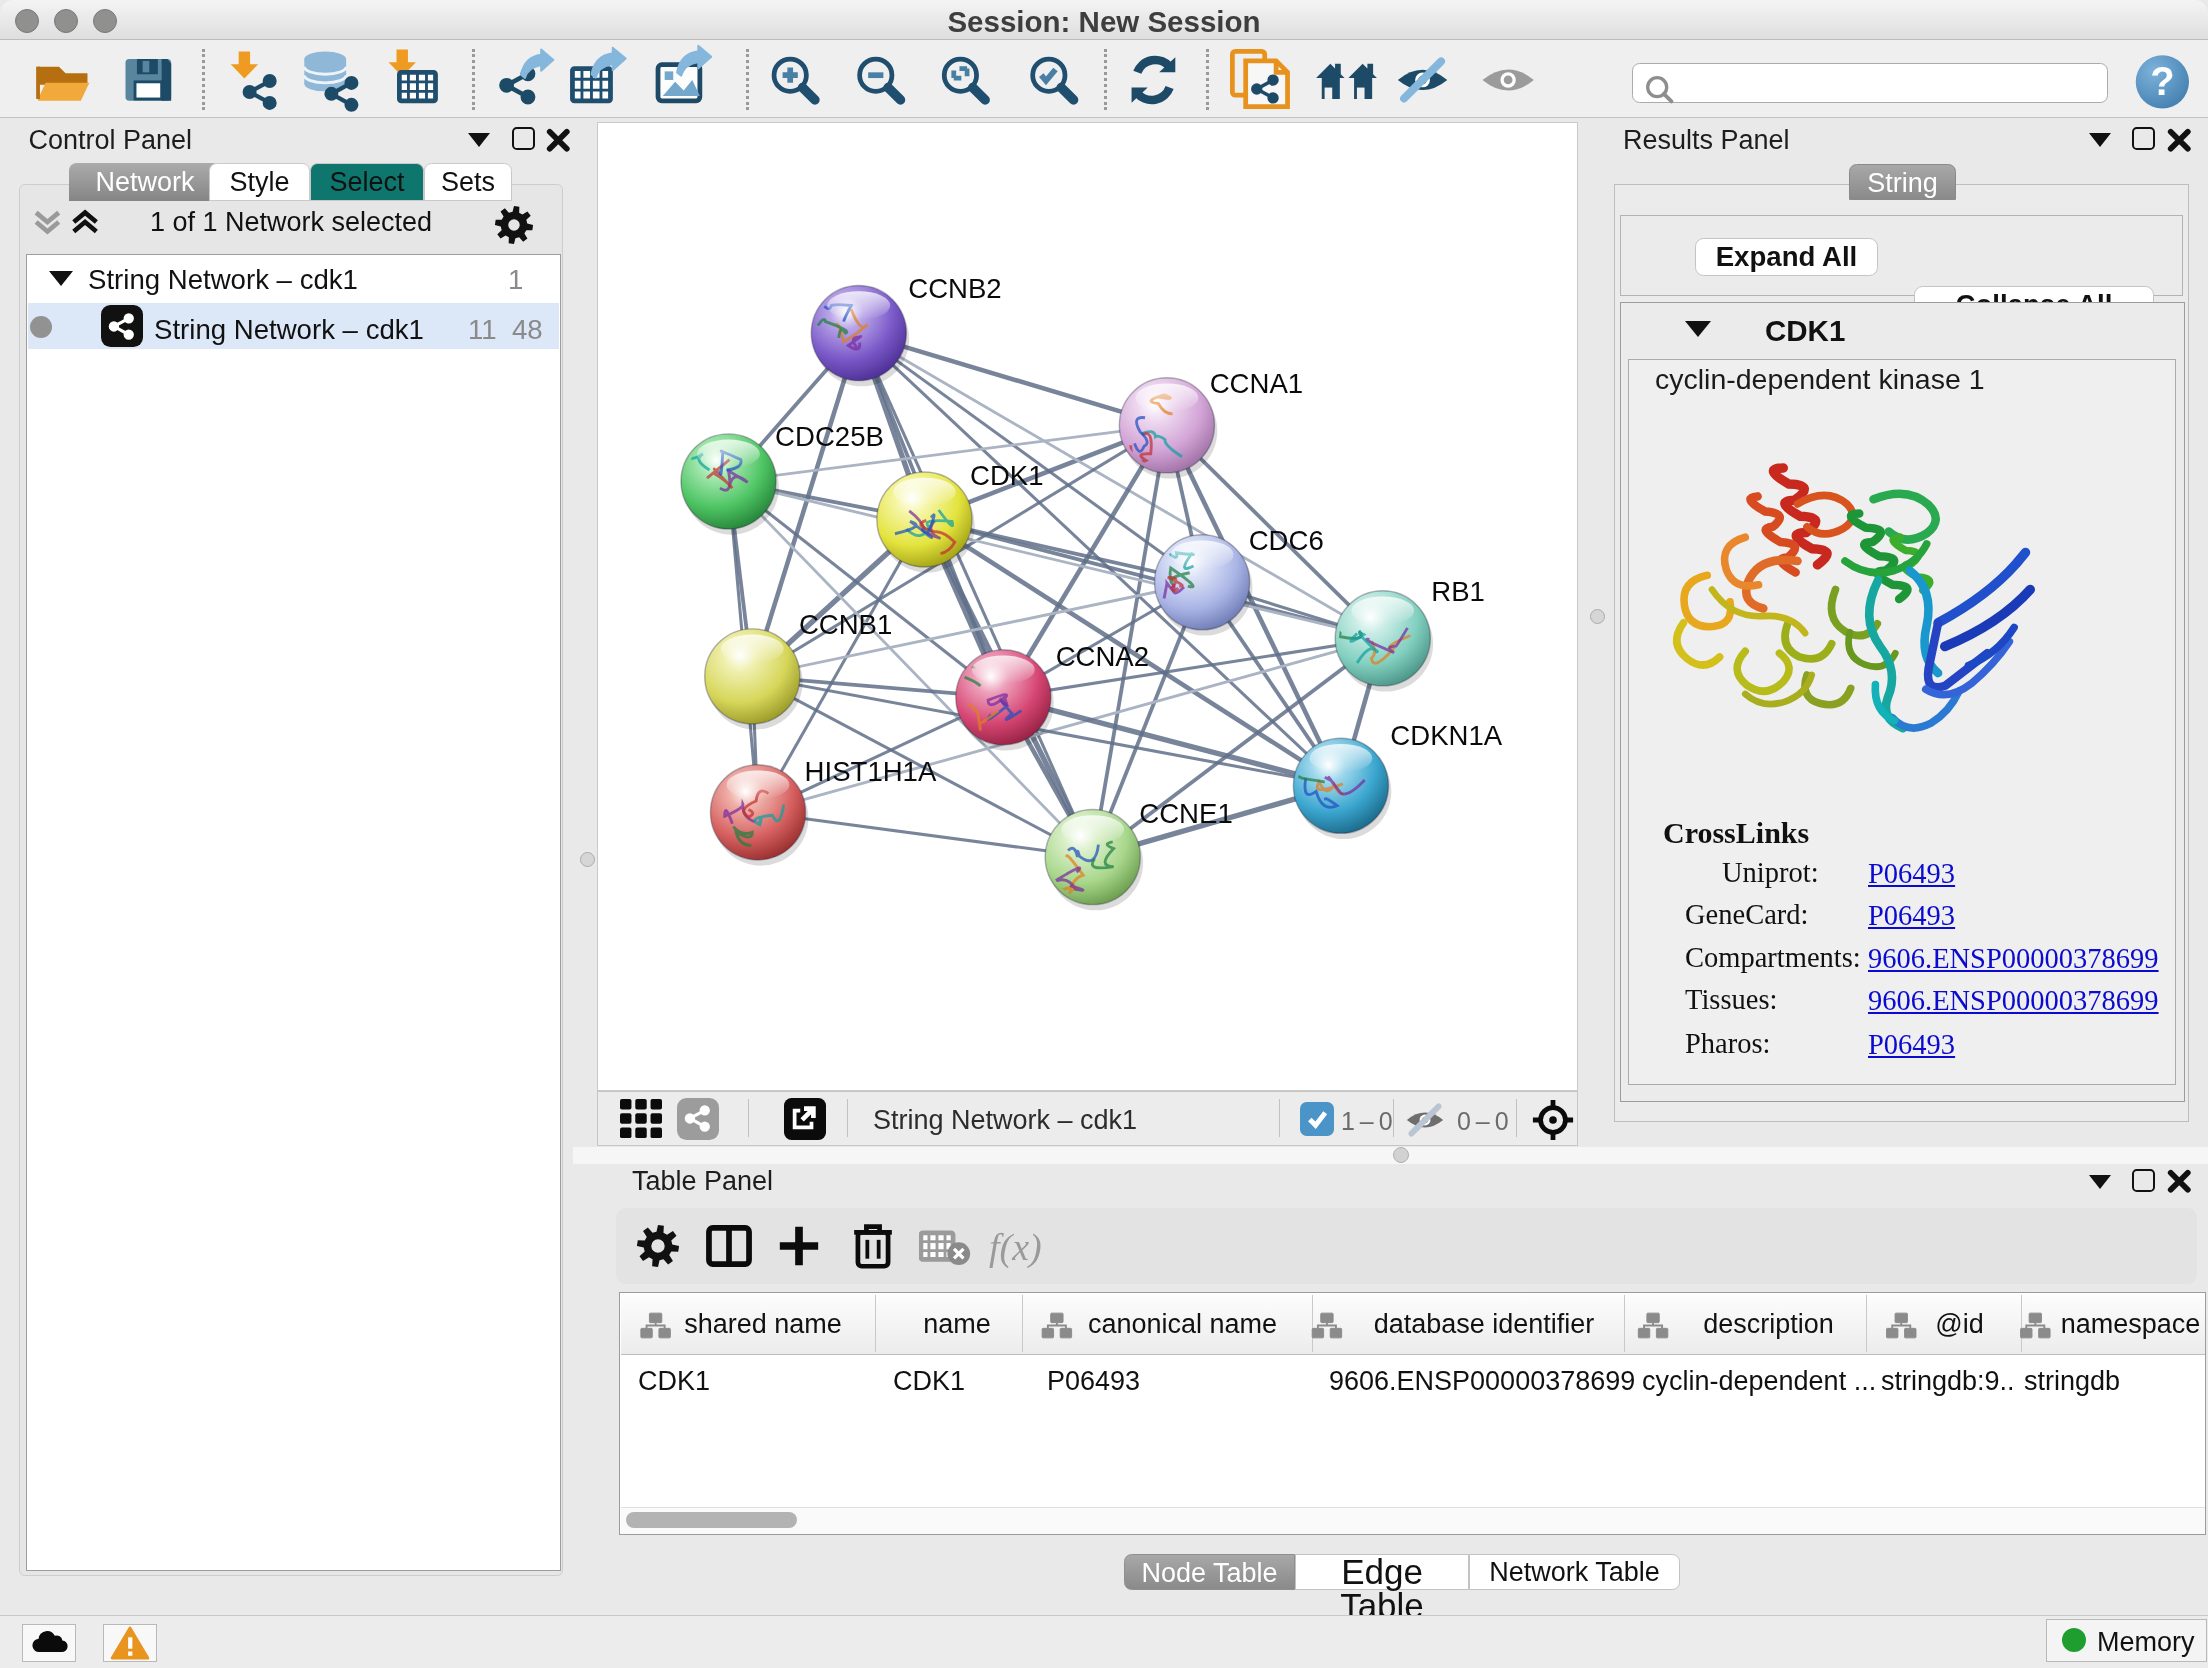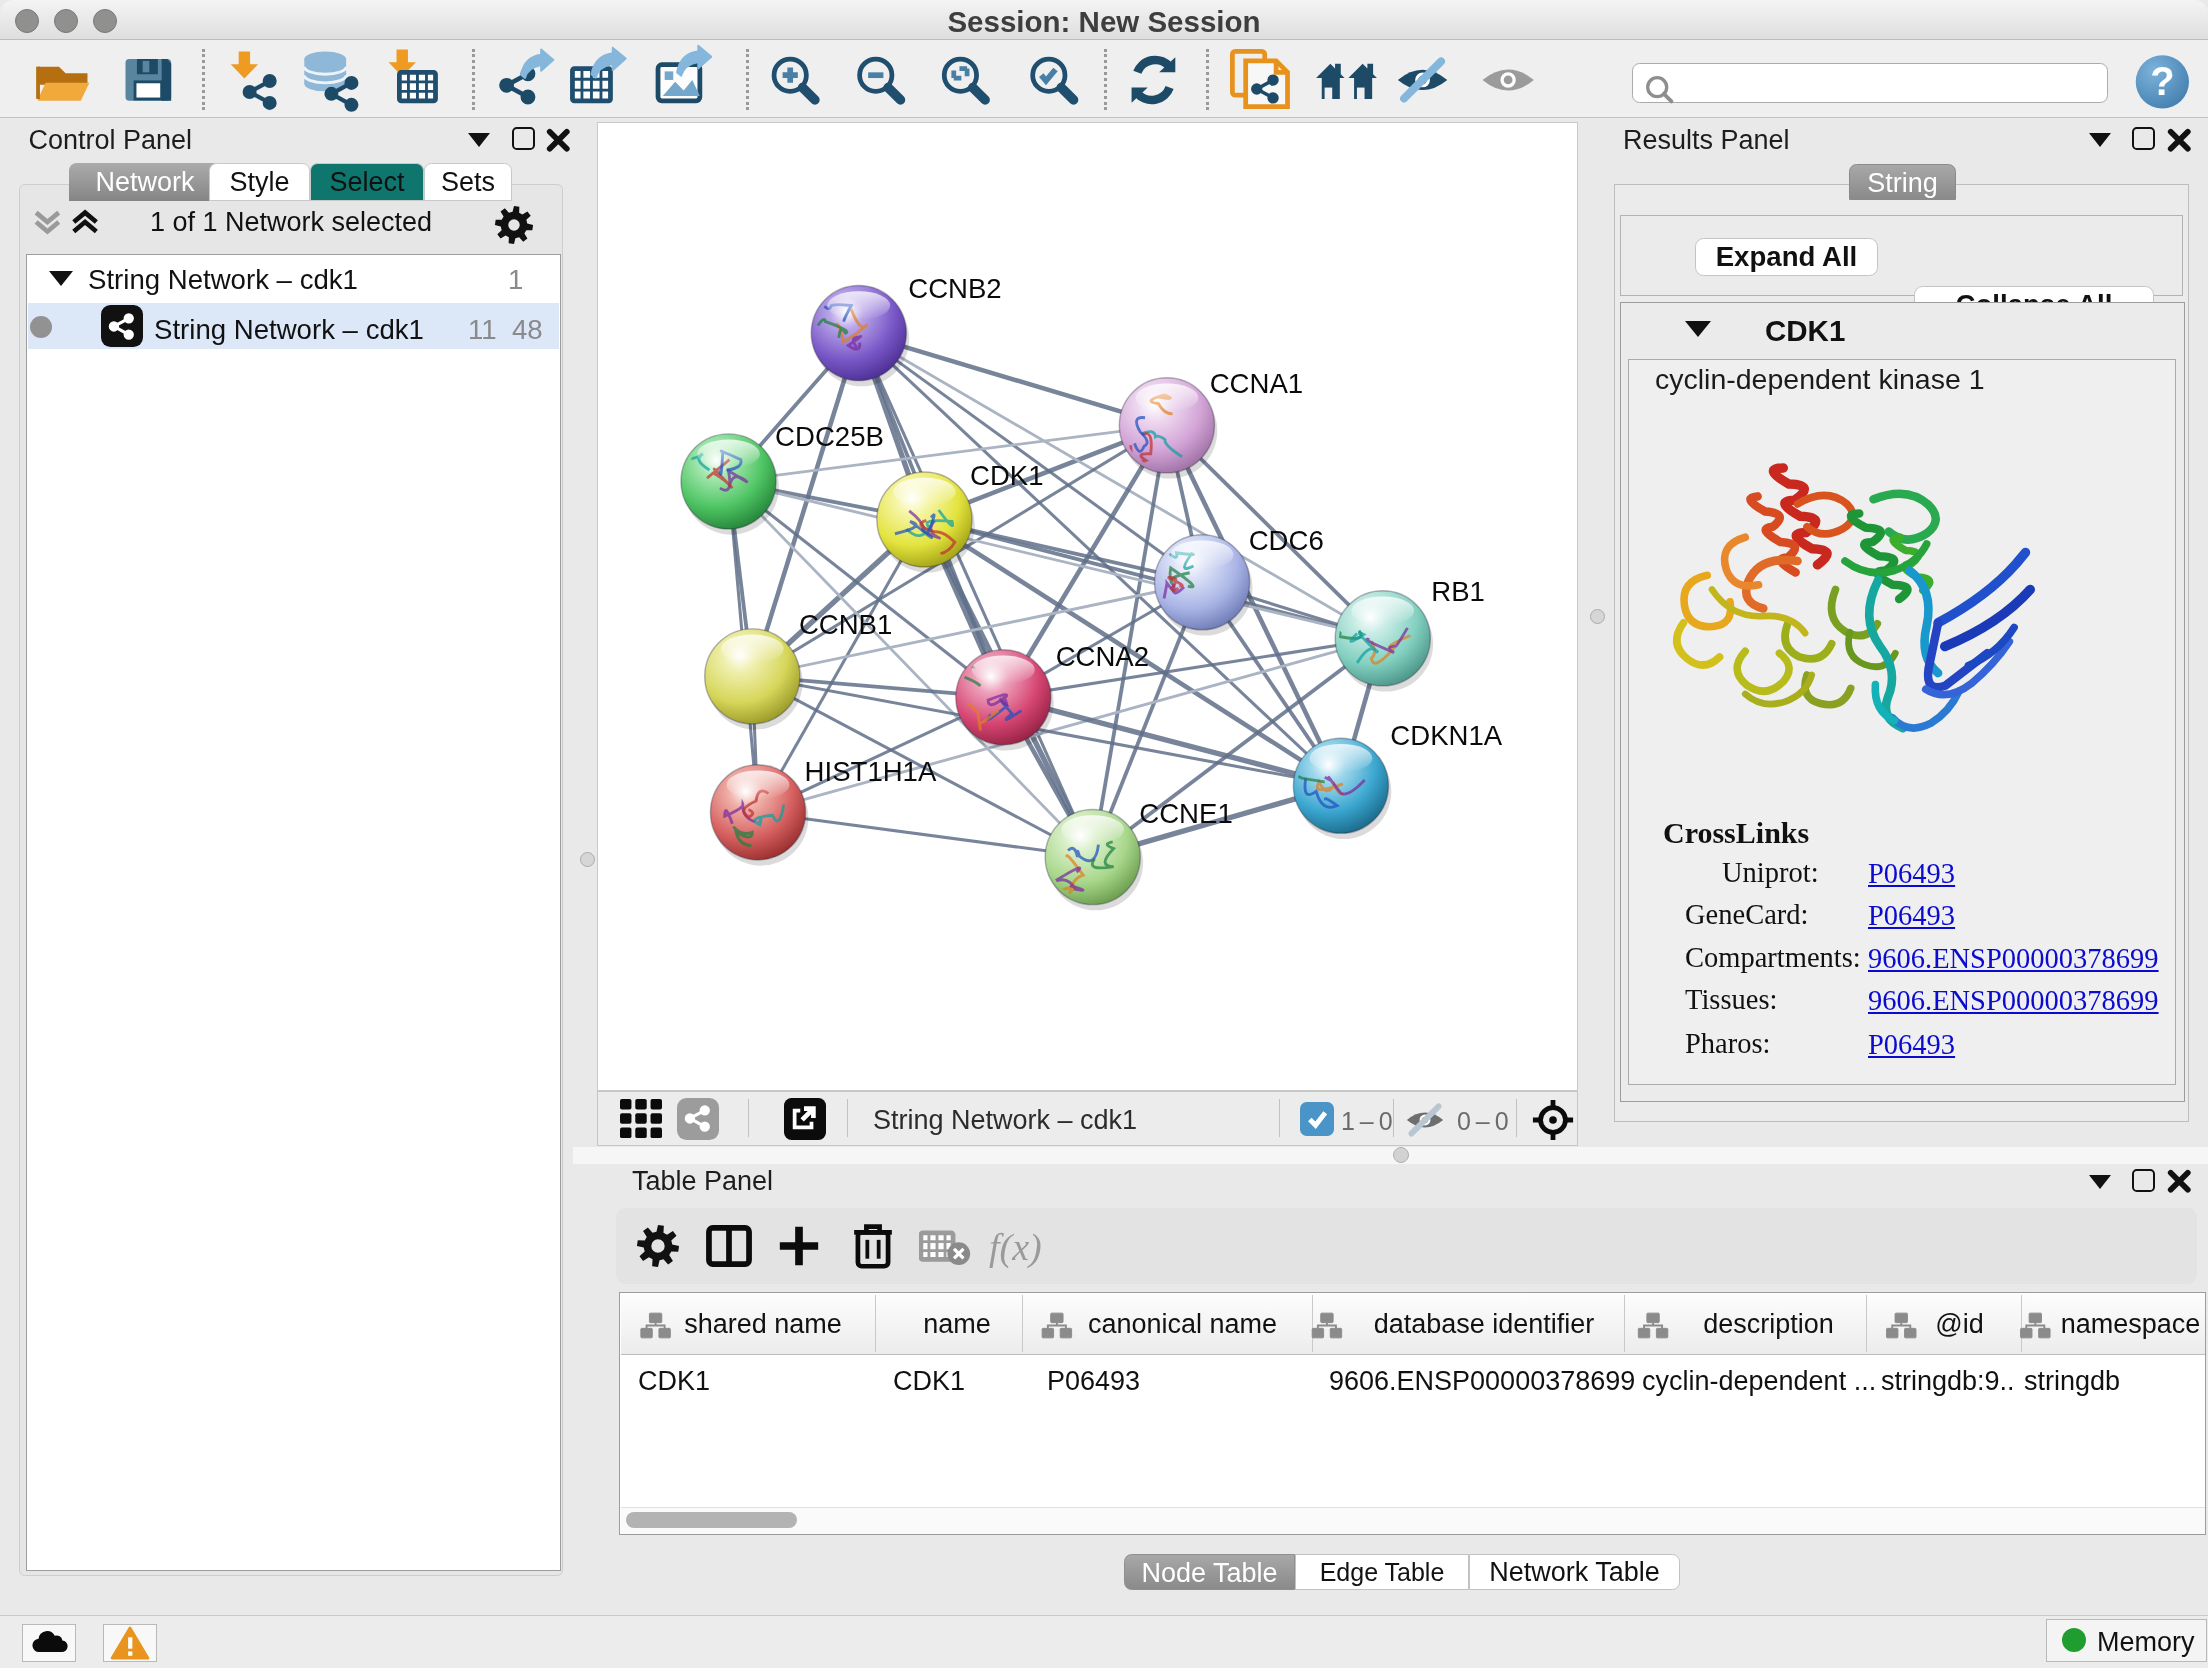--- a/index.html
+++ b/index.html
@@ -658,21 +658,21 @@
 <div class="abs" style="left:638px;top:1366px;font-size:27px;color:#111;">CDK1</div>
 <div class="abs" style="left:893px;top:1366px;font-size:27px;color:#111;">CDK1</div>
 <div class="abs" style="left:1047px;top:1366px;font-size:27px;color:#111;">P06493</div>
 <div class="abs" style="left:1329px;top:1366px;font-size:27px;color:#111;">9606.ENSP00000378699</div>
 <div class="abs" style="left:1642px;top:1366px;font-size:27px;color:#111;">cyclin-dependent ...</div>
 <div class="abs" style="left:1881px;top:1366px;font-size:27px;color:#111;">stringdb:9..</div>
 <div class="abs" style="left:2024px;top:1366px;font-size:27px;color:#111;">stringdb</div>
 <div class="abs" style="left:621px;top:1507px;width:1584px;height:27px;background:#fafafa;border-top:1px solid #e0e0e0;"></div>
 <div class="abs" style="left:626px;top:1512px;width:171px;height:16px;border-radius:8.6px;background:#b3b3b3;"></div>
 <div class="abs" style="left:1124px;top:1554px;width:171px;height:36px;background:linear-gradient(#a8a8a8,#8a8a8a);border:1px solid #8f8f8f;border-radius:7.6px 0 0 7.6px;color:#fff;font-size:27px;text-align:center;line-height:36px;">Node Table</div>
-<div class="abs" style="left:1295px;top:1554px;width:174px;height:36px;background:#fff;border:1px solid #c2c2c2;color:#111;font-size:25px;text-align:center;line-height:34px;">Edge Table</div>
+<div class="abs" style="left:1295px;top:1554px;width:174px;height:36px;background:#fff;border:1px solid #c2c2c2;color:#111;font-size:35px;text-align:center;line-height:34px;">Edge Table</div>
 <div class="abs" style="left:1469px;top:1554px;width:211px;height:36px;background:#fff;border:1px solid #c2c2c2;border-radius:0 7.6px 7.6px 0;color:#111;font-size:27px;text-align:center;line-height:34px;">Network Table</div>
 <div class="abs" style="left:0;top:1615px;width:2208px;height:53px;background:#ececec;border-top:1.9px solid #c8c8c8;"></div>
 <div class="abs" style="left:22px;top:1624px;width:54px;height:38px;background:#f8f8f8;border:1.9px solid #b9b9b9;"></div>
 <svg class="abs" style="left:29.5px;top:1629px" width="40" height="27" viewBox="0 0 42 28">
       <path d="M10 24 a7 7 0 0 1 -1 -14 a9 9 0 0 1 17 -3 a6 6 0 0 1 8 5 a6 6 0 0 1 -1 12 z" fill="#0b0b0b"></path>
     </svg>
 <div class="abs" style="left:103px;top:1624px;width:54px;height:38px;background:#f8f8f8;border:1.9px solid #b9b9b9;"></div>
 <svg class="abs" style="left:110px;top:1626px" width="40" height="34" viewBox="0 0 42 36">
       <path d="M21 2 L40 34 H2 Z" fill="#e8941e" stroke="#e8941e" stroke-width="3" stroke-linejoin="round"></path>
       <rect x="19" y="12" width="4.5" height="12" fill="#fff"></rect>

